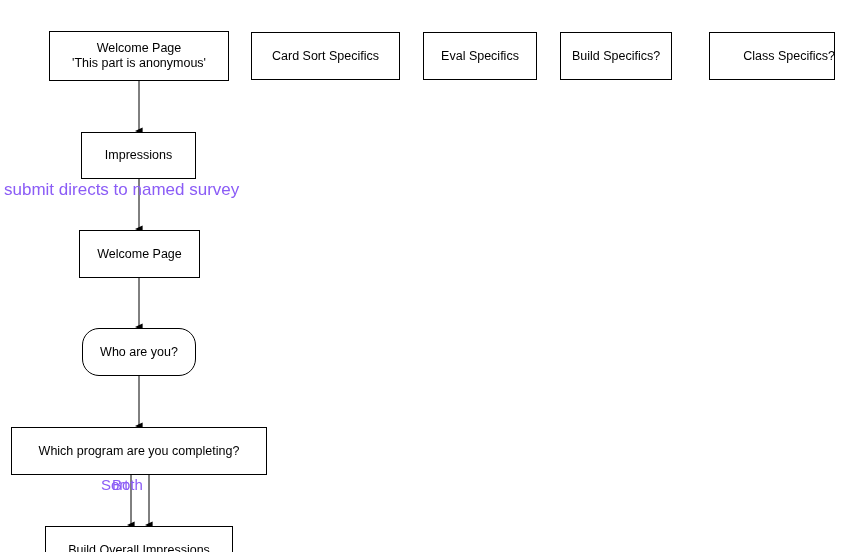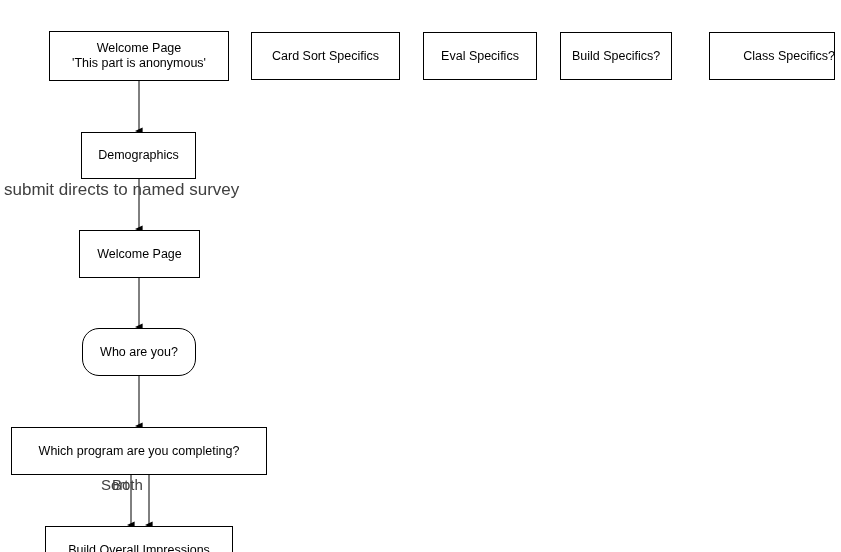--- a/index.html
+++ b/index.html
@@ -36,21 +36,21 @@
     z-index: 3;
   }
   .node .line1,
   .node .line2 {
     display: block;
     white-space: nowrap;
   }
   .free-label {
     position: absolute;
     white-space: nowrap;
-    color: #404040;
+    color: #8b5cf6;
     z-index: 4;
     background: transparent;
   }
   .free-label.big {
     font-size: 17px;
     line-height: 17px;
   }
   .free-label.branch {
     font-size: 15px;
     line-height: 15px;
@@ -97,21 +97,21 @@
       <div class="node" style="left: 423px; top: 5px; width: 114px; height: 48px;">
         <span class="line1">Eval Specifics</span>
       </div>
       <div class="node" style="left: 560px; top: 5px; width: 112px; height: 48px;">
         <span class="line1">Build Specifics?</span>
       </div>
       <div class="node" style="left: 709px; top: 5px; width: 126px; height: 48px; padding-left: 34px;">
         <span class="line1">Class Specifics?</span>
       </div>
       <div class="node" style="left: 81px; top: 105px; width: 115px; height: 47px;">
-        <span class="line1">Demographics</span>
+        <span class="line1">Impressions</span>
       </div>
       <div class="node" style="left: 79px; top: 203px; width: 121px; height: 48px;">
         <span class="line1">Welcome Page</span>
       </div>
       <div class="node" style="left: 82px; top: 301px; width: 114px; height: 48px; border-radius: 17px;">
         <span class="line1">Who are you?</span>
       </div>
       <div class="node" style="left: 11px; top: 400px; width: 256px; height: 48px;">
         <span class="line1">Which program are you completing?</span>
       </div>

